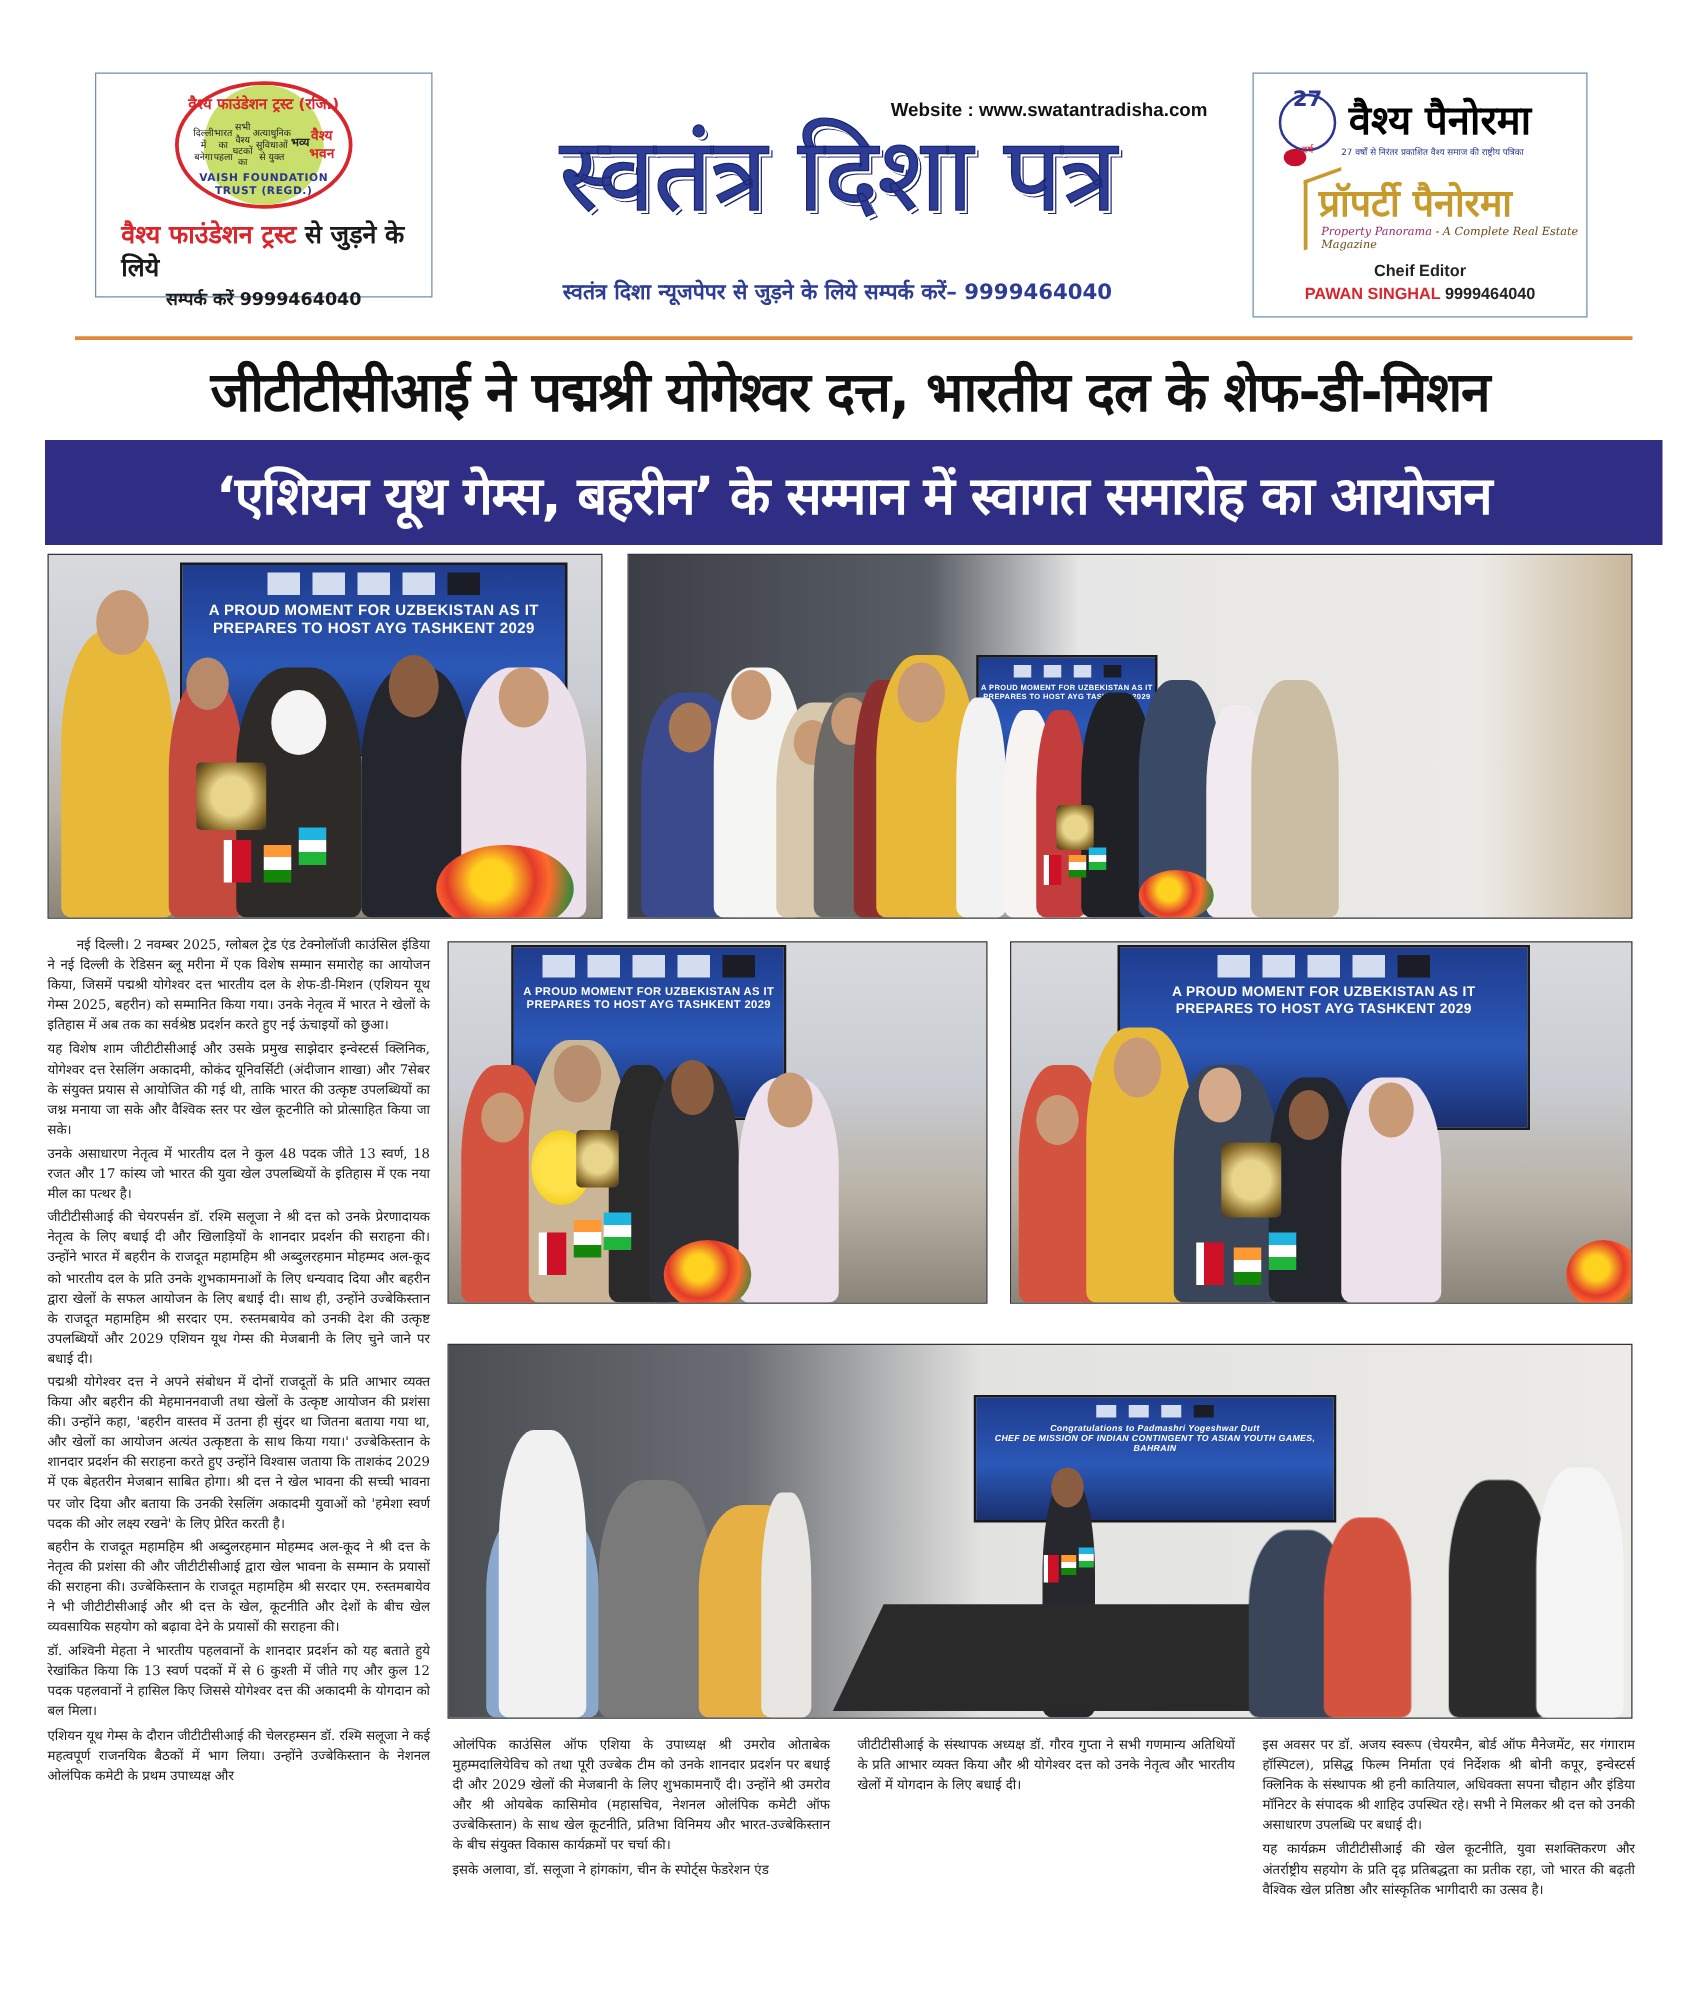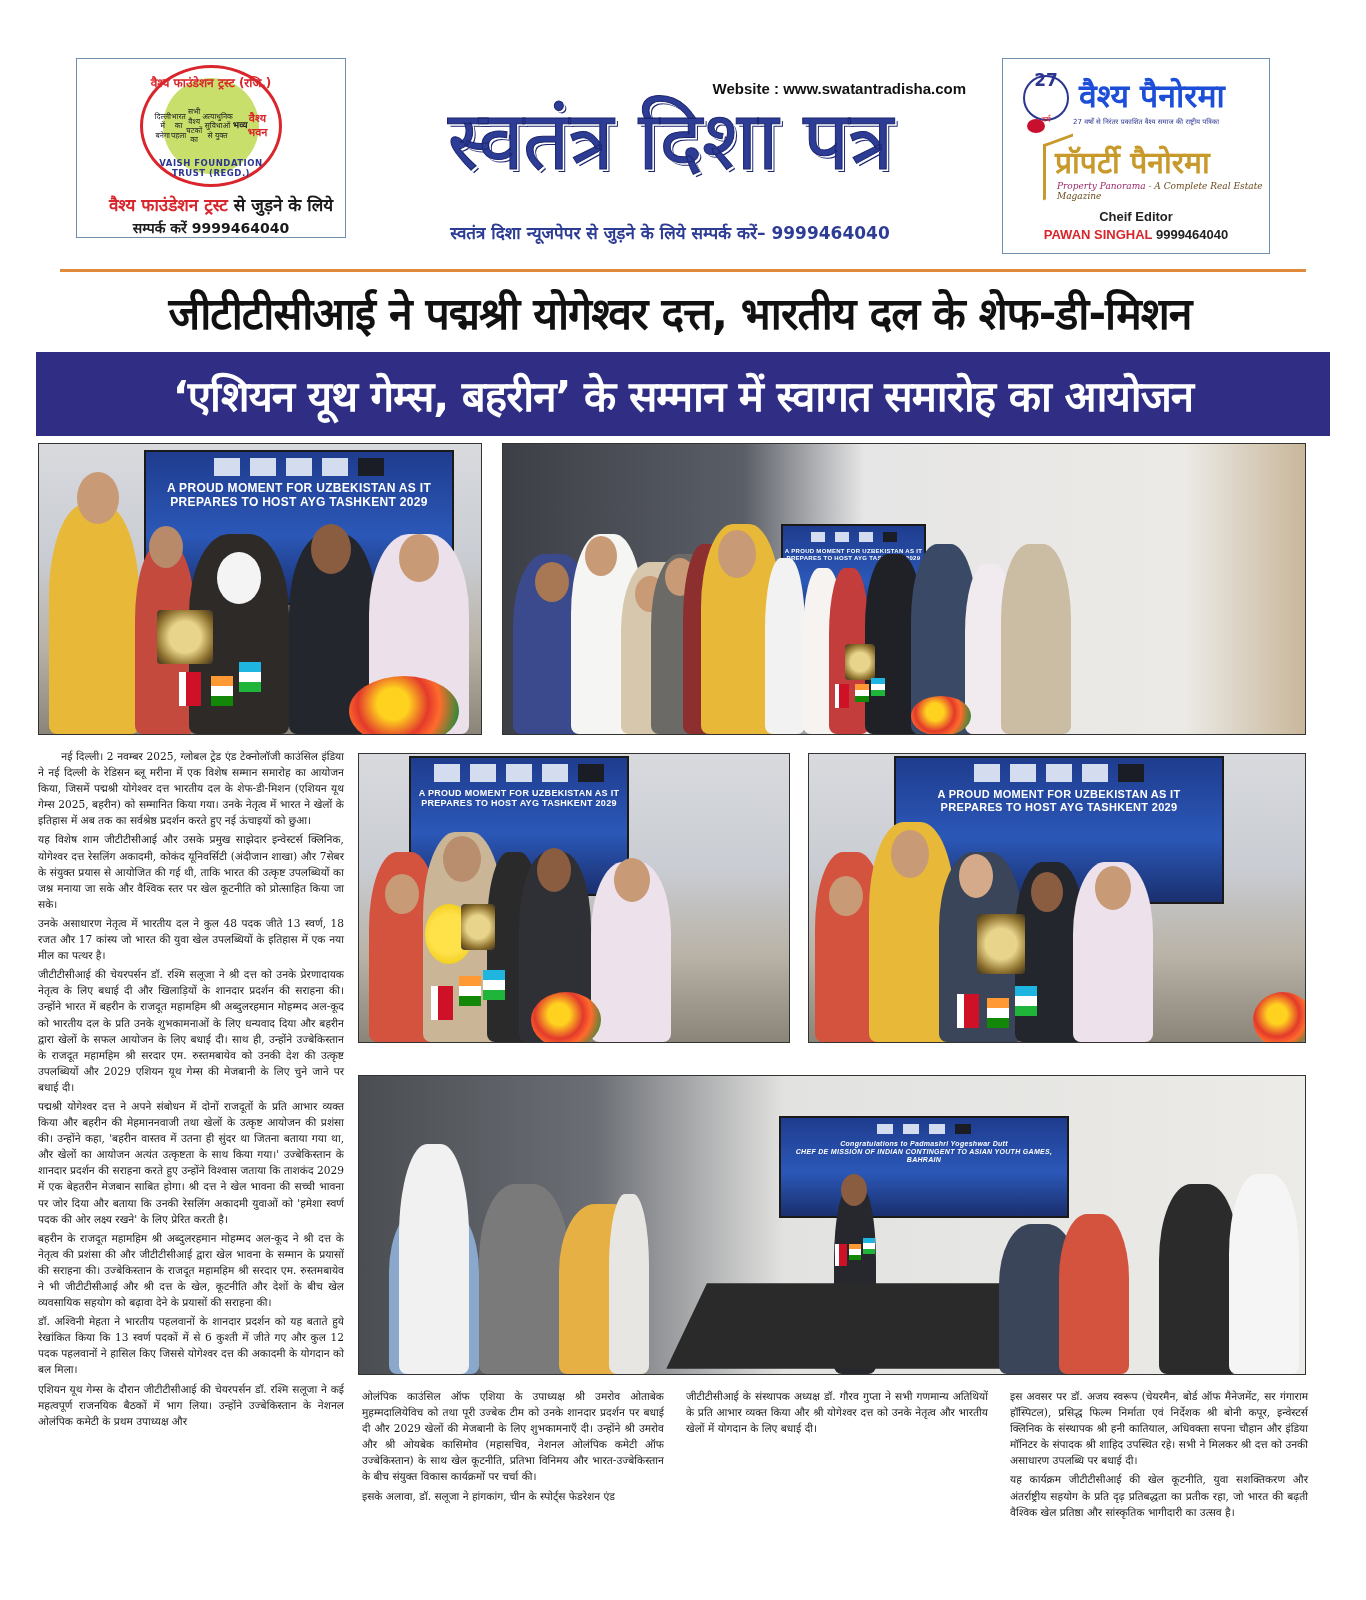--- a/index.html
+++ b/index.html
@@ -25,21 +25,21 @@
     position: absolute; bottom: 6px; left: 0; right: 0; text-align: center;
     color: #2c3691; font-weight: bold; font-size: 8.5px; letter-spacing: 0.5px; margin-top: 44px;
   }
   .seal-inner {
     width: 96px; height: 96px; border-radius: 50%; background: #c9df6b;
     display: flex; flex-direction: row; align-items: center; justify-content: center;
     text-align: center; font-size: 7.5px; line-height: 1.25; color: #222;
   }
   .seal-inner .bhavya { font-weight: bold; font-size: 9px; }
   .seal-inner .bhavan { color: #d9262c; font-weight: bold; font-size: 11px; }
-  .ad-left .cta1 { margin-top: 6px; font-size: 17px; font-weight: bold; margin-left: 20px; }
+  .ad-left .cta1 { margin-top: 6px; font-size: 20px; font-weight: bold; margin-left: 20px; }
   .ad-left .cta1 .red { color: #d9262c; }
   .ad-left .cta2 { font-size: 14px; font-weight: bold; margin-top: 2px; }
 
   .mast-center { position: absolute; left: 370px; top: 78px; width: 600px; height: 170px; }
   .website {
     position: absolute; right: 4px; top: 2px; font-family: "Liberation Sans", sans-serif;
     font-size: 15px; font-weight: bold; color: #111;
   }
   .nameplate {
     position: absolute; left: 0; top: 18px; width: 600px; text-align: center;
@@ -58,21 +58,21 @@
     border: 1.5px solid #6f8fb0; background: #fff;
   }
   .badge27 {
     position: absolute; left: 20px; top: 16px; width: 46px; height: 46px; border-radius: 50%;
     border: 2px solid #2c3691; display: flex; flex-direction: column;
     align-items: center; justify-content: center; background: #fff; gap: 24px;
   }
   .badge27 .num { color: #2c3691; font-weight: bold; font-size: 17px; line-height: 1; }
   .badge27 .sub { color: #d9262c; font-size: 8px; }
   .rose { position: absolute; left: 24px; top: 60px; width: 18px; height: 14px; border-radius: 50%; background: #c8102e; }
-  .vp-title { position: absolute; left: 76px; top: 14px; font-size: 32px; font-weight: bold; color: #1d4ed8; }
+  .vp-title { position: absolute; left: 76px; top: 14px; font-size: 32px; font-weight: bold; color: #000000; }
   .vp-sub { position: absolute; left: 70px; top: 58px; font-size: 7px; color: #2c3691; }
   .house {
     position: absolute; left: 40px; top: 80px; width: 30px; height: 56px;
     border-left: 3px solid #c79a2b; border-top: 3px solid #c79a2b; transform: skewY(-20deg);
   }
   .pp-title { position: absolute; left: 52px; top: 82px; font-size: 30px; font-weight: bold; color: #c79a2b; }
   .pp-sub { position: absolute; left: 54px; top: 122px; font-size: 9px; font-style: italic; color: #6a4a1c; font-family: "DejaVu Serif", serif; }
   .pp-sub .en { color: #9a2a6a; }
   .editor-label { position: absolute; left: 0; width: 100%; top: 150px; text-align: center; font-family: "Liberation Sans", sans-serif; font-weight: bold; font-size: 13px; color: #222; }
   .editor-name { position: absolute; left: 0; width: 100%; top: 168px; text-align: center; font-family: "Liberation Sans", sans-serif; font-weight: bold; font-size: 13px; }
@@ -340,21 +340,21 @@
 </div>
 
 <div class="col" style="left:38px;top:748px;width:306px;height:840px;">
   <p class="indent">नई दिल्ली। 2 नवम्बर 2025, ग्लोबल ट्रेड एंड टेक्नोलॉजी काउंसिल इंडिया ने नई दिल्ली के रेडिसन ब्लू मरीना में एक विशेष सम्मान समारोह का आयोजन किया, जिसमें पद्मश्री योगेश्वर दत्त भारतीय दल के शेफ-डी-मिशन (एशियन यूथ गेम्स 2025, बहरीन) को सम्मानित किया गया। उनके नेतृत्व में भारत ने खेलों के इतिहास में अब तक का सर्वश्रेष्ठ प्रदर्शन करते हुए नई ऊंचाइयों को छुआ।</p>
   <p>यह विशेष शाम जीटीटीसीआई और उसके प्रमुख साझेदार इन्वेस्टर्स क्लिनिक, योगेश्वर दत्त रेसलिंग अकादमी, कोकंद यूनिवर्सिटी (अंदीजान शाखा) और 7सेबर के संयुक्त प्रयास से आयोजित की गई थी, ताकि भारत की उत्कृष्ट उपलब्धियों का जश्न मनाया जा सके और वैश्विक स्तर पर खेल कूटनीति को प्रोत्साहित किया जा सके।</p>
   <p>उनके असाधारण नेतृत्व में भारतीय दल ने कुल 48 पदक जीते 13 स्वर्ण, 18 रजत और 17 कांस्य जो भारत की युवा खेल उपलब्धियों के इतिहास में एक नया मील का पत्थर है।</p>
   <p>जीटीटीसीआई की चेयरपर्सन डॉ. रश्मि सलूजा ने श्री दत्त को उनके प्रेरणादायक नेतृत्व के लिए बधाई दी और खिलाड़ियों के शानदार प्रदर्शन की सराहना की। उन्होंने भारत में बहरीन के राजदूत महामहिम श्री अब्दुलरहमान मोहम्मद अल-कूद को भारतीय दल के प्रति उनके शुभकामनाओं के लिए धन्यवाद दिया और बहरीन द्वारा खेलों के सफल आयोजन के लिए बधाई दी। साथ ही, उन्होंने उज्बेकिस्तान के राजदूत महामहिम श्री सरदार एम. रुस्तमबायेव को उनकी देश की उत्कृष्ट उपलब्धियों और 2029 एशियन यूथ गेम्स की मेजबानी के लिए चुने जाने पर बधाई दी।</p>
   <p>पद्मश्री योगेश्वर दत्त ने अपने संबोधन में दोनों राजदूतों के प्रति आभार व्यक्त किया और बहरीन की मेहमाननवाजी तथा खेलों के उत्कृष्ट आयोजन की प्रशंसा की। उन्होंने कहा, 'बहरीन वास्तव में उतना ही सुंदर था जितना बताया गया था, और खेलों का आयोजन अत्यंत उत्कृष्टता के साथ किया गया।' उज्बेकिस्तान के शानदार प्रदर्शन की सराहना करते हुए उन्होंने विश्वास जताया कि ताशकंद 2029 में एक बेहतरीन मेजबान साबित होगा। श्री दत्त ने खेल भावना की सच्ची भावना पर जोर दिया और बताया कि उनकी रेसलिंग अकादमी युवाओं को 'हमेशा स्वर्ण पदक की ओर लक्ष्य रखने' के लिए प्रेरित करती है।</p>
   <p>बहरीन के राजदूत महामहिम श्री अब्दुलरहमान मोहम्मद अल-कूद ने श्री दत्त के नेतृत्व की प्रशंसा की और जीटीटीसीआई द्वारा खेल भावना के सम्मान के प्रयासों की सराहना की। उज्बेकिस्तान के राजदूत महामहिम श्री सरदार एम. रुस्तमबायेव ने भी जीटीटीसीआई और श्री दत्त के खेल, कूटनीति और देशों के बीच खेल व्यवसायिक सहयोग को बढ़ावा देने के प्रयासों की सराहना की।</p>
   <p>डॉ. अश्विनी मेहता ने भारतीय पहलवानों के शानदार प्रदर्शन को यह बताते हुये रेखांकित किया कि 13 स्वर्ण पदकों में से 6 कुश्ती में जीते गए और कुल 12 पदक पहलवानों ने हासिल किए जिससे योगेश्वर दत्त की अकादमी के योगदान को बल मिला।</p>
-  <p>एशियन यूथ गेम्स के दौरान जीटीटीसीआई की चेयरपर्सन डॉ. रश्मि सलूजा ने कई महत्वपूर्ण राजनयिक बैठकों में भाग लिया। उन्होंने उज्बेकिस्तान के नेशनल ओलंपिक कमेटी के प्रथम उपाध्यक्ष और</p>
+  <p>एशियन यूथ गेम्स के दौरान जीटीटीसीआई की चेलरहम्सन डॉ. रश्मि सलूजा ने कई महत्वपूर्ण राजनयिक बैठकों में भाग लिया। उन्होंने उज्बेकिस्तान के नेशनल ओलंपिक कमेटी के प्रथम उपाध्यक्ष और</p>
 </div>
 
 <div class="col" style="left:362px;top:1388px;width:302px;height:200px;">
   <p>ओलंपिक काउंसिल ऑफ एशिया के उपाध्यक्ष श्री उमरोव ओताबेक मुहम्मदालियेविच को तथा पूरी उज्बेक टीम को उनके शानदार प्रदर्शन पर बधाई दी और 2029 खेलों की मेजबानी के लिए शुभकामनाएँ दी। उन्होंने श्री उमरोव और श्री ओयबेक कासिमोव (महासचिव, नेशनल ओलंपिक कमेटी ऑफ उज्बेकिस्तान) के साथ खेल कूटनीति, प्रतिभा विनिमय और भारत-उज्बेकिस्तान के बीच संयुक्त विकास कार्यक्रमों पर चर्चा की।</p>
   <p>इसके अलावा, डॉ. सलूजा ने हांगकांग, चीन के स्पोर्ट्स फेडरेशन एंड</p>
 </div>
 
 <div class="col" style="left:686px;top:1388px;width:302px;height:200px;">
   <p>जीटीटीसीआई के संस्थापक अध्यक्ष डॉ. गौरव गुप्ता ने सभी गणमान्य अतिथियों के प्रति आभार व्यक्त किया और श्री योगेश्वर दत्त को उनके नेतृत्व और भारतीय खेलों में योगदान के लिए बधाई दी।</p>
 </div>

